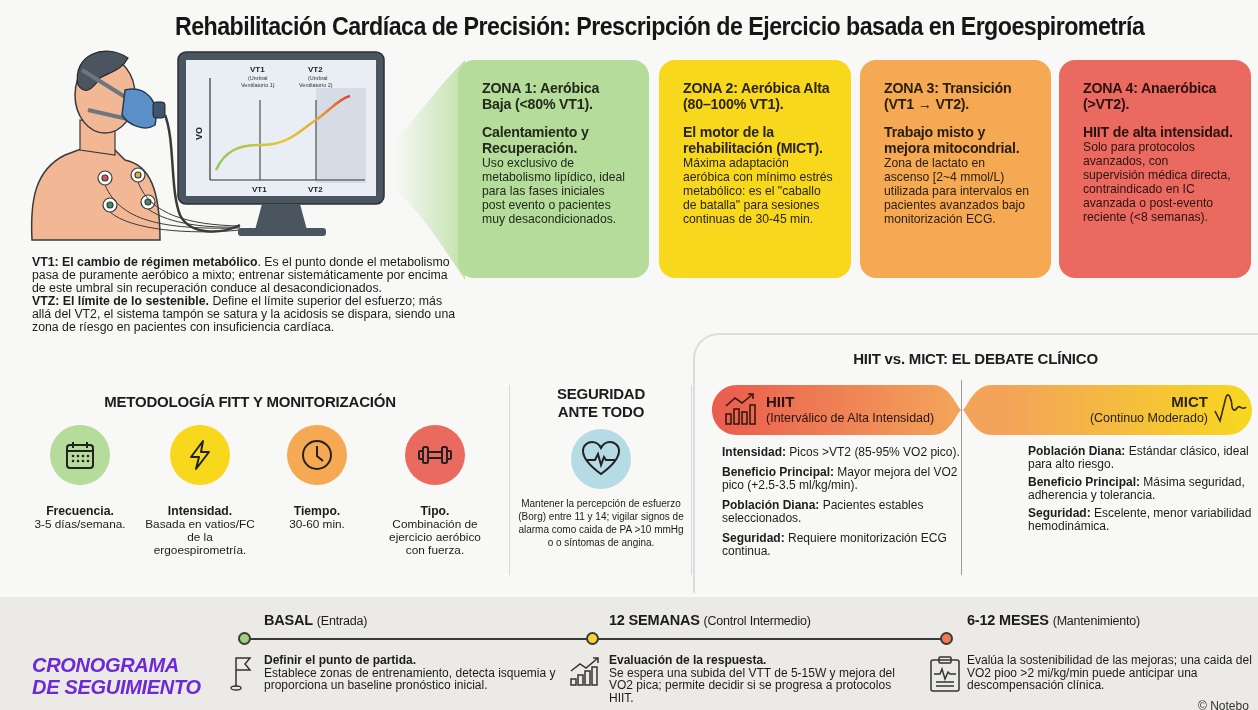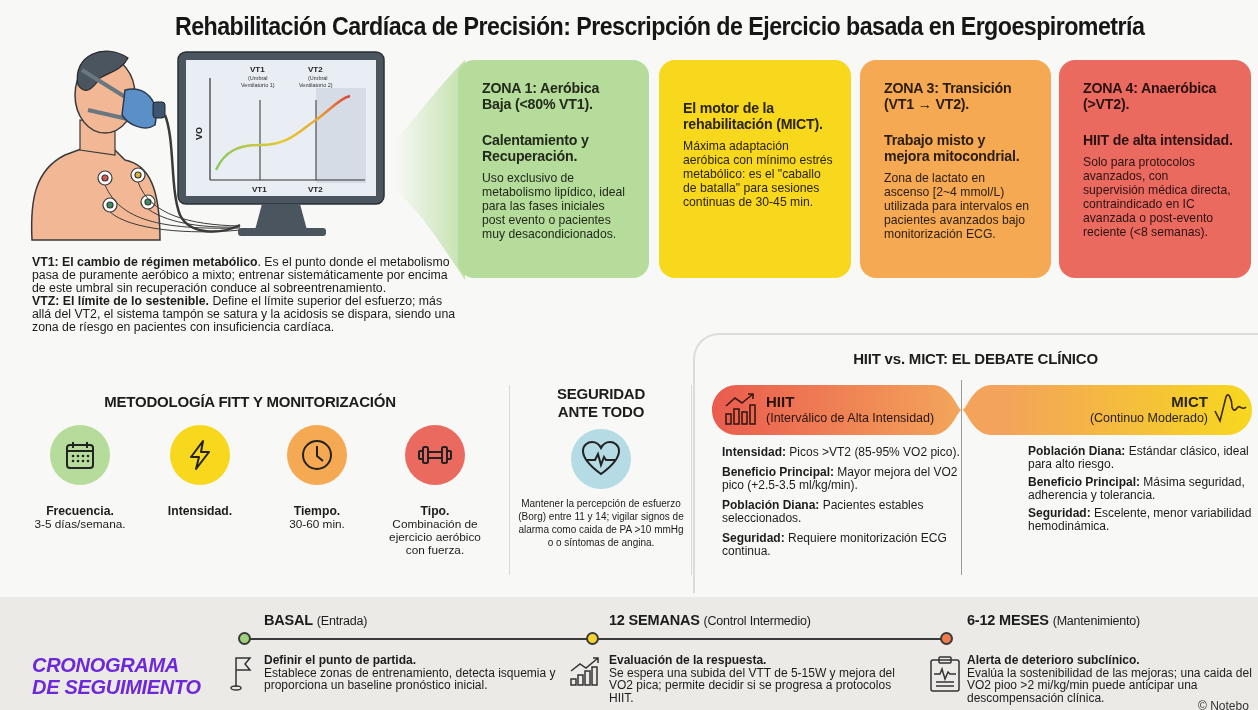--- a/index.html
+++ b/index.html
@@ -20,22 +20,22 @@
   
   .illus { left: 10px; top: 30px; width: 410px; height: 215px; }
   
   .beam { left: 395px; top: 60px; width: 70px; height: 220px; }
   
   .zone {
     top: 60px; height: 218px; border-radius: 16px; padding: 20px 18px 1px 24px;
     font-size: 12.2px; line-height: 14px;
   }
   .zone .zt { font-weight: bold; font-size: 14.2px; line-height: 16px; letter-spacing: -0.2px; }
-  .zone .zs { font-weight: bold; font-size: 14.2px; line-height: 16px; margin-top: 20px; letter-spacing: -0.2px; }
-  .zone .zd { margin-top: 7px; }
+  .zone .zs { font-weight: bold; font-size: 14.2px; line-height: 16px; margin-top: 12px; letter-spacing: -0.2px; }
+  .zone .zd { }
   .z1 { left: 458px; width: 191px; background: #b5dc9a; color: #232a1c; }
   .z2 { left: 659px; width: 192px; background: #f8d81c; color: #2a2410; }
   .z3 { left: 860px; width: 191px; background: #f4a952; color: #2a1d10; }
   .z4 { left: 1059px; width: 192px; background: #eb6a5f; color: #2a1212; }
 
   
   .fund { left: 32px; top: 256px; width: 430px; font-size: 12.3px; line-height: 13px; }
   .fund h2 { font-size: 15.5px; font-weight: bold; line-height: 17px; letter-spacing: -0.2px; }
   .fund b { font-weight: bold; }
 
@@ -159,36 +159,37 @@
   </defs>
   <path d="M0 80 C20 60 40 30 70 0 L70 220 C50 190 25 150 0 130 Z" fill="url(#beamG)"></path>
 </svg>
 
 <div class="abs zone z1">
   <div class="zt">ZONA 1: Aeróbica Baja (&lt;80% VT1).</div>
   <div class="zs">Calentamiento y Recuperación.</div>
   <div class="zd">Uso exclusivo de metabolismo lipídico, ideal para las fases iniciales post evento o pacientes muy desacondicionados.</div>
 </div>
 <div class="abs zone z2">
+  <div class="zt">ZONA 2: Aeróbica Alta (80–100% VT1).</div>
   <div class="zs">El motor de la rehabilitación (MICT).</div>
   <div class="zd">Máxima adaptación aeróbica con mínimo estrés metabólico: es el "caballo de batalla" para sesiones continuas de 30-45 min.</div>
 </div>
 <div class="abs zone z3">
   <div class="zt">ZONA 3: Transición (VT1 → VT2).</div>
   <div class="zs">Trabajo misto y mejora mitocondrial.</div>
   <div class="zd">Zona de lactato en ascenso [2~4 mmol/L) utilizada para intervalos en pacientes avanzados bajo monitorización ECG.</div>
 </div>
 <div class="abs zone z4">
   <div class="zt">ZONA 4: Anaeróbica (&gt;VT2).</div>
   <div class="zs">HIIT de alta intensidad.</div>
   <div class="zd">Solo para protocolos avanzados, con supervisión médica directa, contraindicado en IC avanzada o post-evento reciente (&lt;8 semanas).</div>
 </div>
 
 <div class="abs fund">
-  <div><b>VT1: El cambio de régimen metabólico</b><span>. Es el punto donde el metabolismo pasa de puramente aeróbico a mixto; entrenar sistemáticamente por encima de este umbral sin recuperación conduce al sobreentrenamiento.</span></div>
+  <div><b>VT1: El cambio de régimen metabólico</b><span>. Es el punto donde el metabolismo pasa de puramente aeróbico a mixto; entrenar sistemáticamente por encima de este umbral sin recuperación conduce al desacondicionados.</span></div>
   <div><b>VTZ: El límite de lo sestenible.</b><span> Define el límite superior del esfuerzo; más allá del VT2, el sistema tampón se satura y la acidosis se dispara, siendo una zona de ríesgo en pacientes con insuficiencia cardíaca.</span></div>
 </div>
 
 <div class="abs fitt-title">METODOLOGÍA FITT Y MONITORIZACIÓN</div>
 
 <div class="abs fitt-item" style="left:25px;">
   <div class="circ" style="background:#b5dc9a;">
     <svg width="34" height="34" viewBox="0 0 34 34">
         <rect x="4" y="7" width="26" height="23" rx="3" fill="none" stroke="#222" stroke-width="2"></rect>
         <line x1="4" y1="13" x2="30" y2="13" stroke="#222" stroke-width="2"></line>
@@ -209,20 +210,21 @@
   <b>Frecuencia.</b>
   <div>3-5 días/semana.</div>
 </div>
 <div class="abs fitt-item" style="left:145px;">
   <div class="circ" style="background:#f8d81c;">
     <svg width="34" height="34" viewBox="0 0 34 34">
         <path d="M20 3 L8 19 L16 19 L13 31 L26 14 L18 14 Z" fill="none" stroke="#222" stroke-width="2" stroke-linejoin="round"></path>
       </svg>
   </div>
   <b>Intensidad.</b>
+  <div>Basada en vatios/FC de la ergoespirometría.</div>
 </div>
 <div class="abs fitt-item" style="left:262px;">
   <div class="circ" style="background:#f4a952;">
     <svg width="36" height="36" viewBox="0 0 36 36">
         <circle cx="18" cy="18" r="14" fill="none" stroke="#222" stroke-width="2"></circle>
         <path d="M18 9 L18 19 L24 24" fill="none" stroke="#222" stroke-width="2"></path>
       </svg>
   </div>
   <b>Tiempo.</b>
   <div>30-60 min.</div>
@@ -334,15 +336,15 @@
       <rect x="3" y="5" width="28" height="31" rx="2"></rect>
       <rect x="11" y="2" width="12" height="6" rx="1"></rect>
       <path d="M6 19 L12 19 L14 14 L17 24 L20 17 L22 19 L28 19"></path>
       <line x1="8" y1="27" x2="26" y2="27"></line>
       <line x1="8" y1="31" x2="26" y2="31"></line>
     </g>
 </svg>
 
 <div class="abs pdesc" style="left:264px; width:300px;"><b>Definir el punto de partida.</b><span>Establece zonas de entrenamiento, detecta isquemia y proporciona un baseline pronóstico inicial.</span></div>
 <div class="abs pdesc" style="left:609px; width:300px;"><b>Evaluación de la respuesta.</b><span>Se espera una subida del VTT de 5-15W y mejora del VO2 pica; permite decidir si se progresa a protocolos HIIT.</span></div>
-<div class="abs pdesc" style="left:967px; width:290px;"><b>Alerta de deterioro subclínico.</b><span>Evalúa la sostenibilidad de las mejoras; una caida del VO2 pioo &gt;2 mi/kg/min puede anticipar una descompensación clínica.</span></div>
+<div class="abs pdesc" style="left:967px; width:290px;"><span>Evalúa la sostenibilidad de las mejoras; una caida del VO2 pioo &gt;2 mi/kg/min puede anticipar una descompensación clínica.</span></div>
 
 <div class="abs credit">© Notebo</div>
 
 </body></html>

